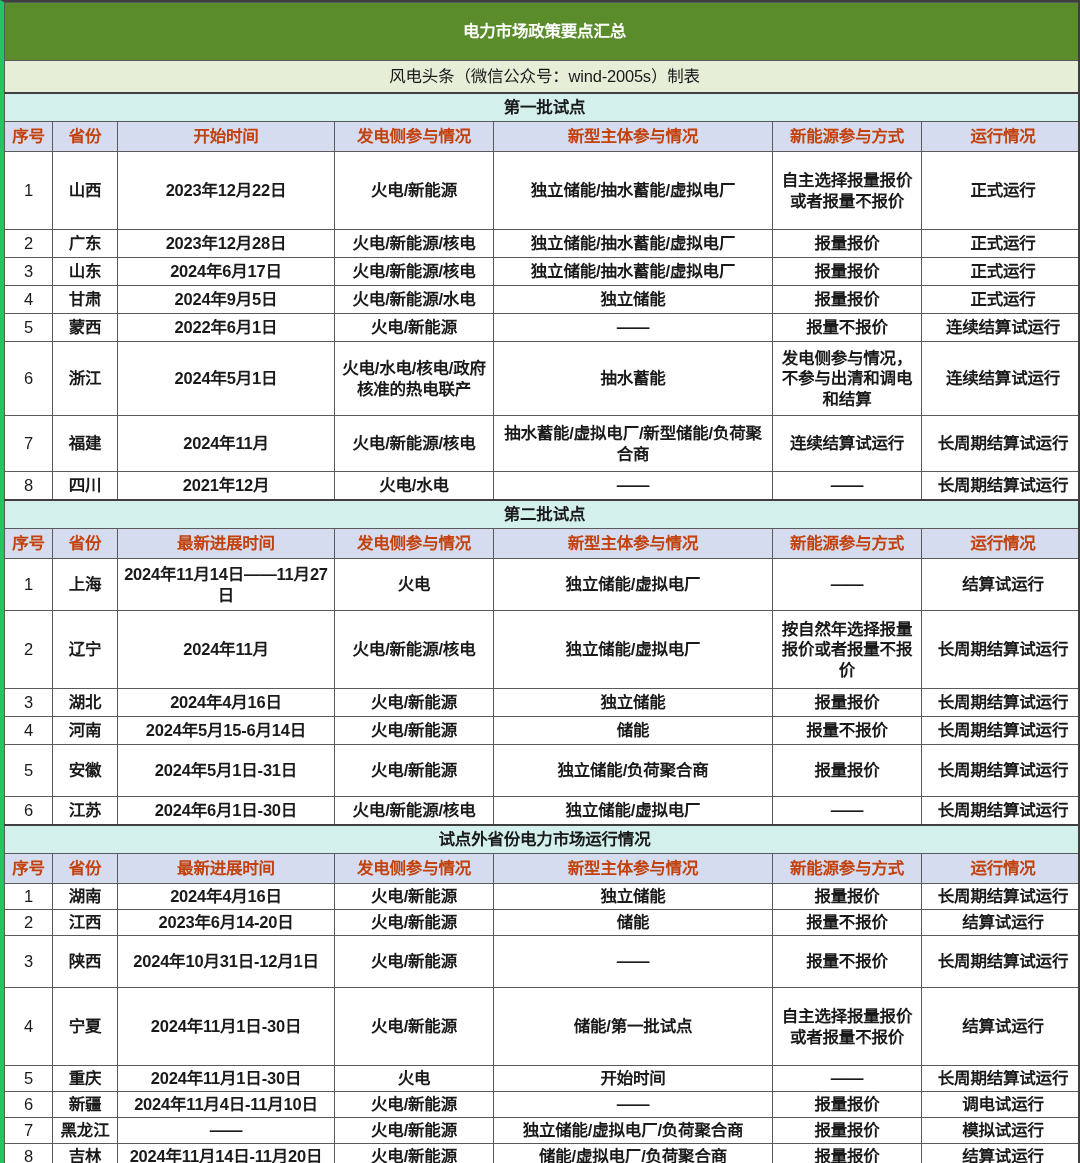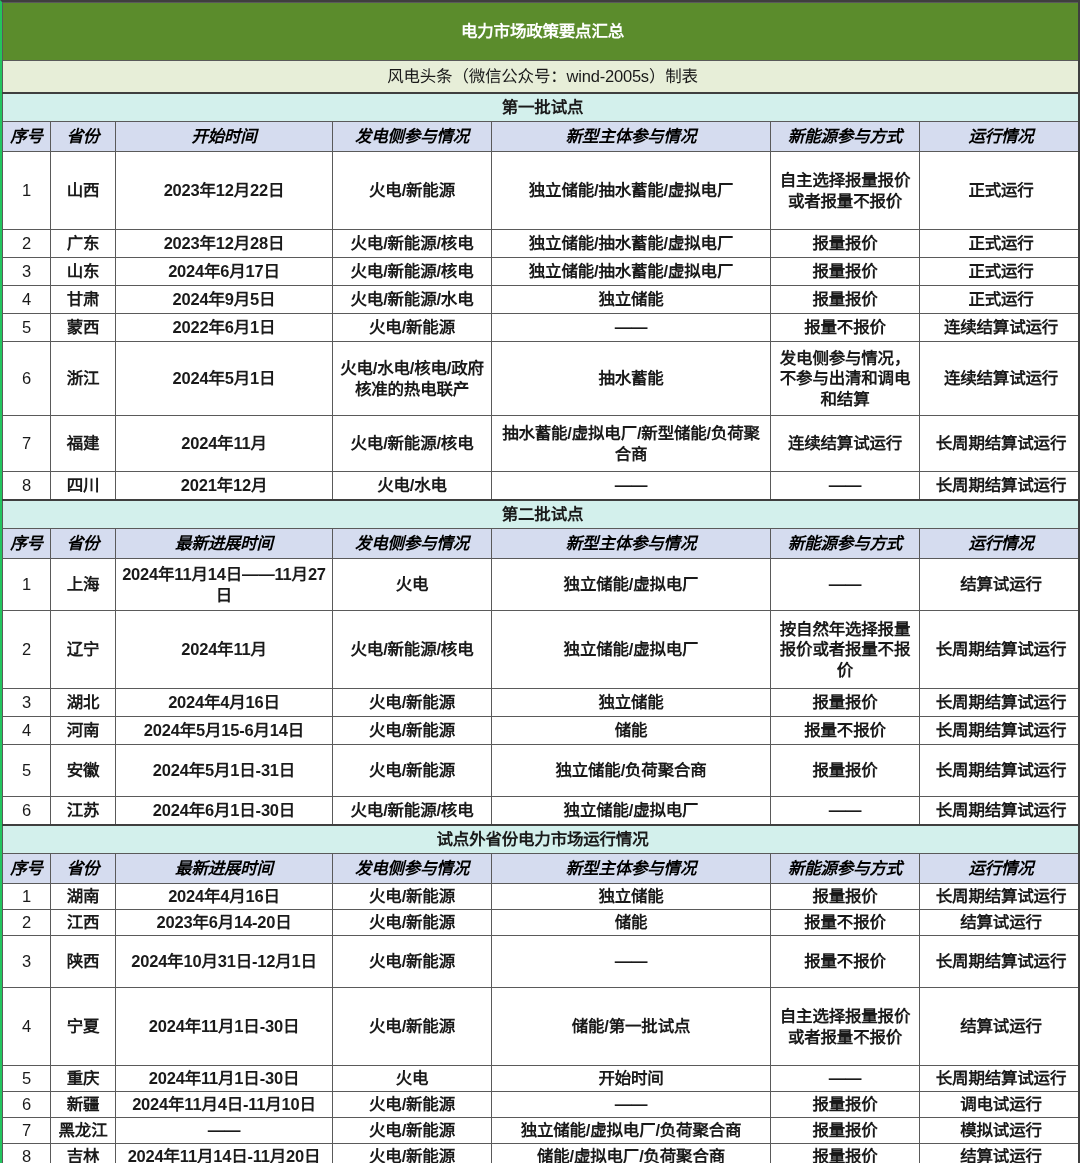--- a/index.html
+++ b/index.html
@@ -13,21 +13,21 @@
     font-family: "Liberation Sans", "DejaVu Sans", sans-serif;
     color: #1a1a1a;
     -webkit-font-smoothing: antialiased;
   }
   #sheet {
     width: 1080px;
     height: 1163px;
     overflow: hidden;
     position: relative;
     box-sizing: border-box;
-    border-left: 2px solid #22c55e;
+    border-left: 4px solid #22c55e;
     border-right: 2px solid #3f3f3f;
     border-top: 2px solid #3f3f3f;
   }
   table.grid {
     width: 1080px;
     border-collapse: collapse;
     table-layout: fixed;
   }
   table.grid td {
     border: 1px solid #5a5a5a;
@@ -58,27 +58,26 @@
   }
   td.section-bar {
     background: #d3f0ec;
     color: #1a1a1a;
     font-size: 17px;
     font-weight: bold;
     height: 29px;
   }
   td.colhead {
     background: #d5dcef;
-    color: #000000;
+    color: #c2410c;
     font-size: 17px;
     font-weight: bold;
     height: 30px;
     border-top: 2px solid #3f3f3f;
     border-bottom: 1px solid #5a5a5a;
-    font-style: italic;
   }
   td.cell {
     background: #ffffff;
   }
   td.c-idx  { font-size: 17px; }
   td.c-prov { font-size: 17px; font-weight: bold; }
   td.c-date { font-size: 16.5px; }
   td.c-gen, td.c-new, td.c-mode, td.c-status { font-size: 16.5px; }
   td.c-prov, td.c-gen, td.c-new, td.c-mode, td.c-status { font-weight: bold; }
   td.c-date { font-weight: bold; }

